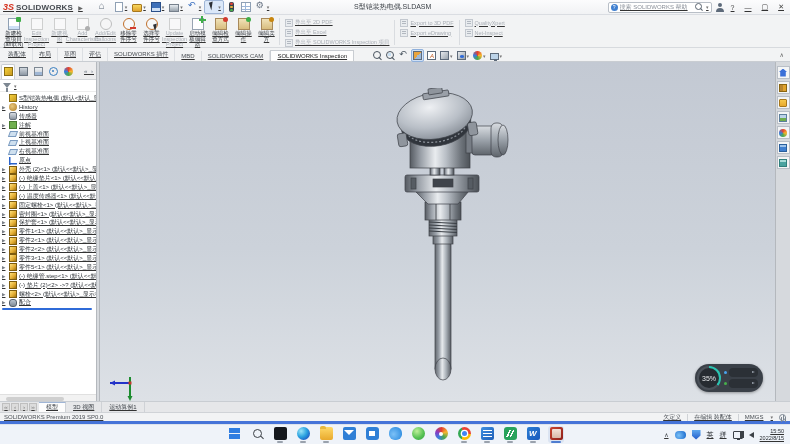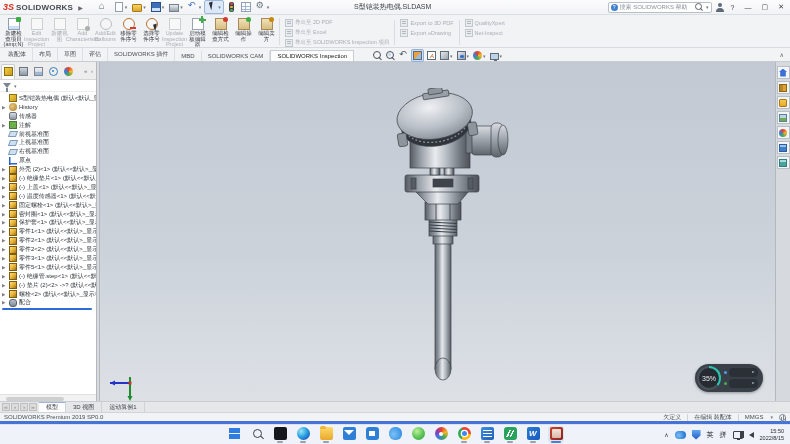--- a/index.html
+++ b/index.html
@@ -1,18 +1,18 @@
 <!DOCTYPE html>
 <html><head>
 <meta charset="utf-8">
 <style>
   * { margin:0; padding:0; box-sizing:border-box; }
   html,body { width:790px; height:444px; overflow:hidden; }
   body { font-family:"Liberation Sans","DejaVu Sans",sans-serif; font-size:7px; color:#333; }
-  .screen { position:relative; width:790px; height:444px; background:#e9e9e9; display:flex; flex-direction:column; }
+  .screen { position:relative; width:790px; height:444px; background:#e9e9e9; display:flex; flex-direction:column;text-decoration:underline; }
 
   
   .titlebar { height:15px; flex:0 0 15px; background:linear-gradient(#fcfcfd,#f1f2f4); border-bottom:1px solid #dadde2; display:flex; align-items:center; position:relative; padding:0 3px; }
   .brand { display:flex; align-items:center; gap:2px; }
   .brand .b-pre { color:#d6311f; font-weight:bold; font-style:italic; font-size:9px; }
   .brand .b-name { color:#474c52; font-weight:bold; font-size:8px; letter-spacing:.2px; }
   .flyout { color:#666; font-size:6px; margin-left:3px; }
   .qat { display:flex; align-items:center; gap:1px; margin-left:14px; }
   .qat-btn { display:flex; align-items:center; padding:1px 2px; border-radius:2px; }
   .qat-btn.pressed { border:1px solid #9fb5d6; background:#dbe8f9; }

